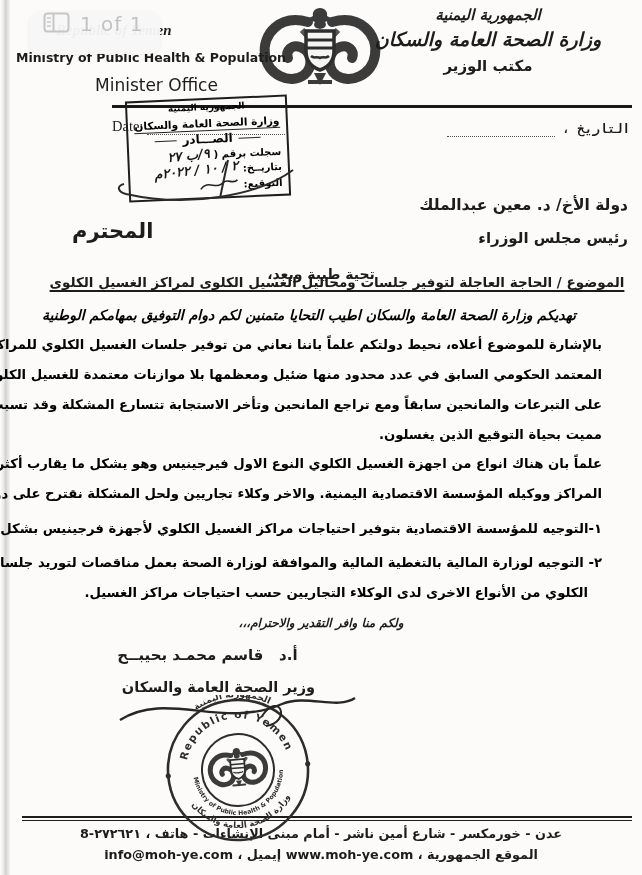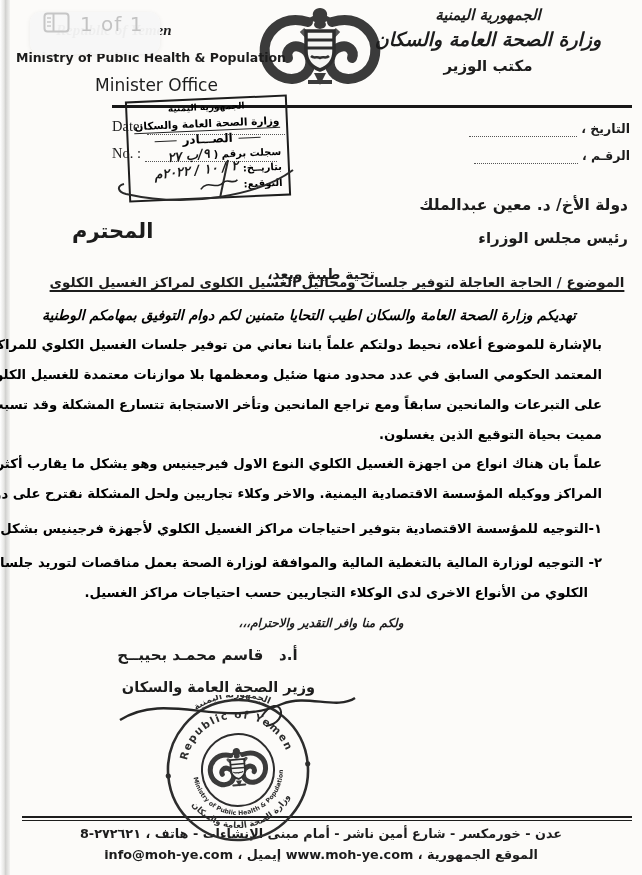--- a/index.html
+++ b/index.html
@@ -27,21 +27,21 @@
   .eng3{left:86px;top:75px;font-weight:normal;font-size:17px;z-index:1;margin-left:9px;}
   
   .arhead{left:345px;top:6px;width:286px;text-align:center;}
   .arh1{font-size:15px;font-weight:bold;font-style:italic;}
   .arh2{font-size:19px;font-weight:bold;font-style:italic;margin-top:4px;}
   .arh3{font-size:15px;font-weight:bold;margin-top:7px;font-style:normal;}
   .hrule{left:112px;top:105px;width:520px;height:3px;background:#181818;}
   
   .enmeta{font-family:"Liberation Serif",serif;font-size:14.5px;color:#222;}
   .dots{display:inline-block;border-bottom:1.6px dotted #555;height:13px;vertical-align:middle;}
-  .armeta{direction:rtl;font-size:12.5px;font-weight:bold;}
+  .armeta{direction:rtl;font-size:12.5px;font-weight:bold;font-family:Liberation Mono, monospace;}
   
   .sbox{left:127px;top:98px;width:162px;z-index:6;border:2px solid #1d1d1d;
     transform:rotate(-2.5deg);padding:2px 6px 4px 6px;box-sizing:border-box;
     direction:rtl;text-align:center;background:rgba(252,251,249,0.0);}
   .sb1{font-size:9px;font-weight:bold;}
   .sb2{font-size:10.5px;font-weight:bold;border-bottom:1.5px solid #222;display:inline-block;padding-bottom:1px;}
   .sb3{display:flex;align-items:center;gap:6px;justify-content:center;margin:1px 0;}
   .sb3 .hl{flex:0 0 22px;border-top:1.6px solid #222;height:0;}
   .sb3 .lbl{font-size:12px;font-weight:bold;letter-spacing:1px;}
   .sbrow{font-size:10px;font-weight:bold;text-align:right;display:flex;align-items:center;gap:4px;}
@@ -122,32 +122,24 @@
     <div class="arh2">وزارة الصحة العامة والسكان</div>
     <div class="arh3">مكتب الوزير</div>
   </div>
 
   <div class="abs hrule"></div>
 
   <div class="abs enmeta" style="left:112px;top:118px;">
     <span>Date:</span>
     <span class="dots" style="width:138px"></span>
   </div>
-  <div class="abs enmeta" style="left:112px;top:145px;">
-    <span>No. :</span>
-    <span class="dots" style="width:132px"></span>
-  </div>
 
   <div class="abs armeta ar" style="right:12px;top:121px;">
     <span>التاريخ ،</span>
     <span class="dots" style="width:108px"></span>
-  </div>
-  <div class="abs armeta ar" style="right:12px;top:148px;">
-    <span>الرقـم ،</span>
-    <span class="dots" style="width:104px"></span>
   </div>
 
   <div class="abs sbox">
     <div class="sb1">الجمهورية اليمنية</div>
     <div><span class="sb2">وزارة الصحة العامة والسكان</span></div>
     <div class="sb3">
       <span class="hl"></span>
       <span class="lbl">الصـــادر</span>
       <span class="hl"></span>
     </div>

